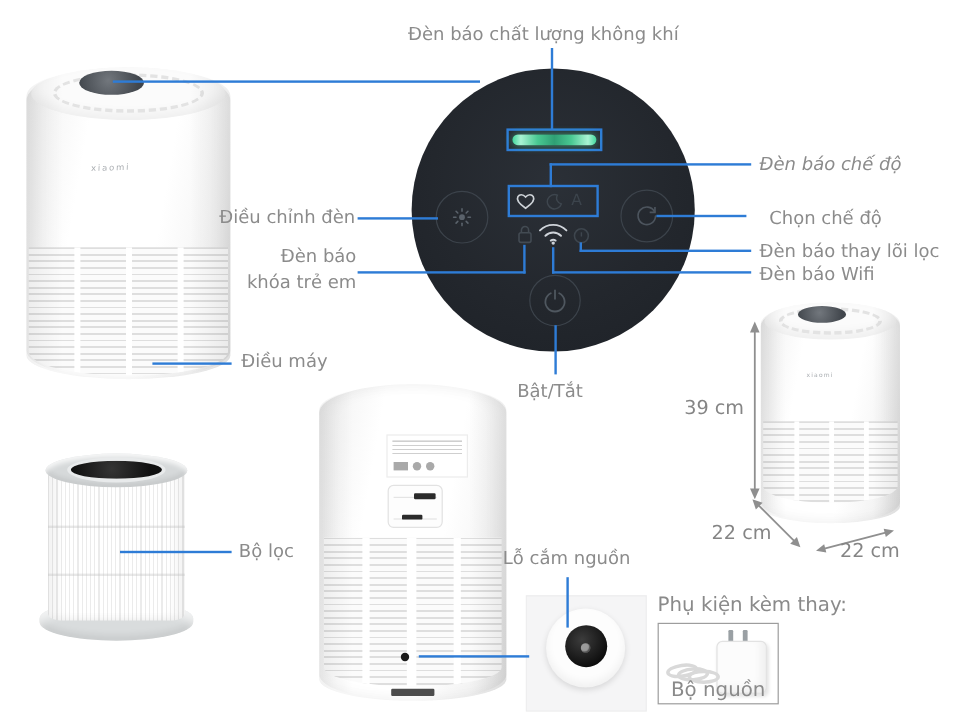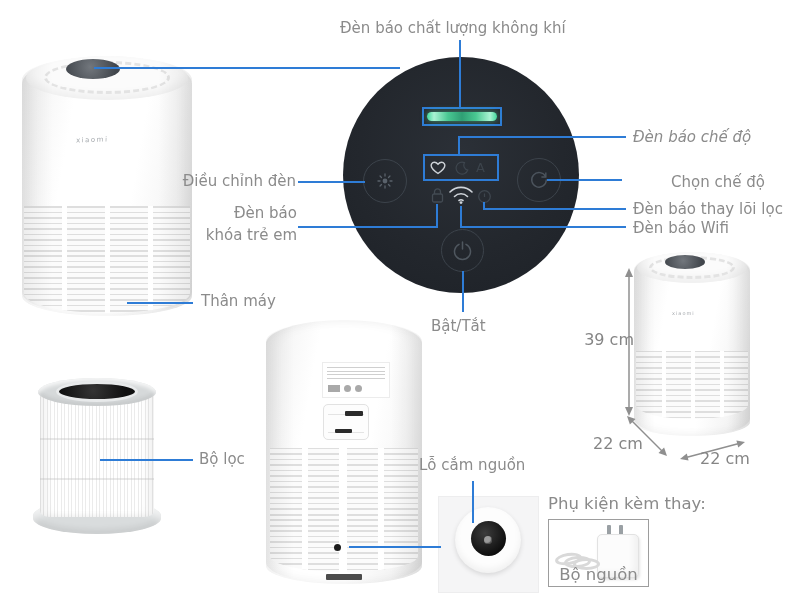--- a/index.html
+++ b/index.html
@@ -153,21 +153,21 @@
     <line x1="6" y1="5" x2="36" y2="35" stroke="#8f8f8f" stroke-width="1.5"></line>
     <polygon points="1,0 9.5,2.9 3.9,8.5" fill="#8f8f8f"></polygon>
     <polygon points="41,40 38.1,31.5 32.5,37.1" fill="#8f8f8f"></polygon>
   </svg>
   <svg class="arrow-svg" style="left:678px;top:438px;" width="70" height="24" viewBox="0 0 70 24">
     <line x1="9" y1="19.2" x2="60" y2="5.8" stroke="#8f8f8f" stroke-width="1.5"></line>
     <polygon points="2,21 10.6,22.4 8.8,15.6" fill="#8f8f8f"></polygon>
     <polygon points="67,4 60.2,9.4 58.4,2.6" fill="#8f8f8f"></polygon>
   </svg>
 
-  <div class="dim right" style="left:570px;top:330px;width:50px;text-align:right;margin-left:14px;">39 cm</div>
+  <div class="dim right" style="left:570px;top:330px;width:50px;text-align:right;">39 cm</div>
   <div class="dim" style="left:593px;top:434px;">22 cm</div>
   <div class="dim" style="left:700px;top:449px;">22 cm</div>
 
   <div class="panel-circle"></div>
 
   <div class="blue-box" style="left:422px;top:107px;width:80px;height:19px;"></div>
   <div class="led-bar"></div>
 
   <div class="blue-box" style="left:423px;top:154px;width:76px;height:27px;"></div>
   <svg class="panel-ico" style="left:429px;top:159px;" width="18" height="16" viewBox="0 0 18 16">
@@ -260,21 +260,21 @@
   <div class="line" style="left:127px;top:302px;width:66px;height:2px;"></div>
   <div class="line" style="left:100px;top:459px;width:93px;height:2px;"></div>
   <div class="line" style="left:349px;top:546px;width:92px;height:2px;"></div>
   <div class="line" style="left:472px;top:481px;width:2px;height:42px;"></div>
 
   <div class="lbl" style="left:340px;top:19px;">Đèn báo chất lượng không khí</div>
   <div class="lbl right pre" style="left:186px;top:203px;width:111px;">Đèn báo
 khóa trẻ em</div>
   <div class="lbl right" style="left:176px;top:172px;width:120px;">Điều chỉnh đèn</div>
   <div class="lbl" style="left:633px;top:128px;font-style:italic;">Đèn báo chế độ</div>
-  <div class="lbl" style="left:671px;top:173px;">Chọn chế độ</div>
+  <div class="lbl" style="left:641px;top:173px;">Chọn chế độ</div>
   <div class="lbl" style="left:633px;top:200px;">Đèn báo thay lõi lọc</div>
   <div class="lbl" style="left:633px;top:219px;">Đèn báo Wifi</div>
   <div class="lbl" style="left:431px;top:317px;">Bật/Tắt</div>
-  <div class="lbl" style="left:201px;top:292px;">Thân máy</div>
+  <div class="lbl" style="left:201px;top:292px;">Điều máy</div>
   <div class="lbl" style="left:199px;top:450px;">Bộ lọc</div>
   <div class="lbl" style="left:419px;top:456px;">Lỗ cắm nguồn</div>
 
 </div>
 
 </body></html>

